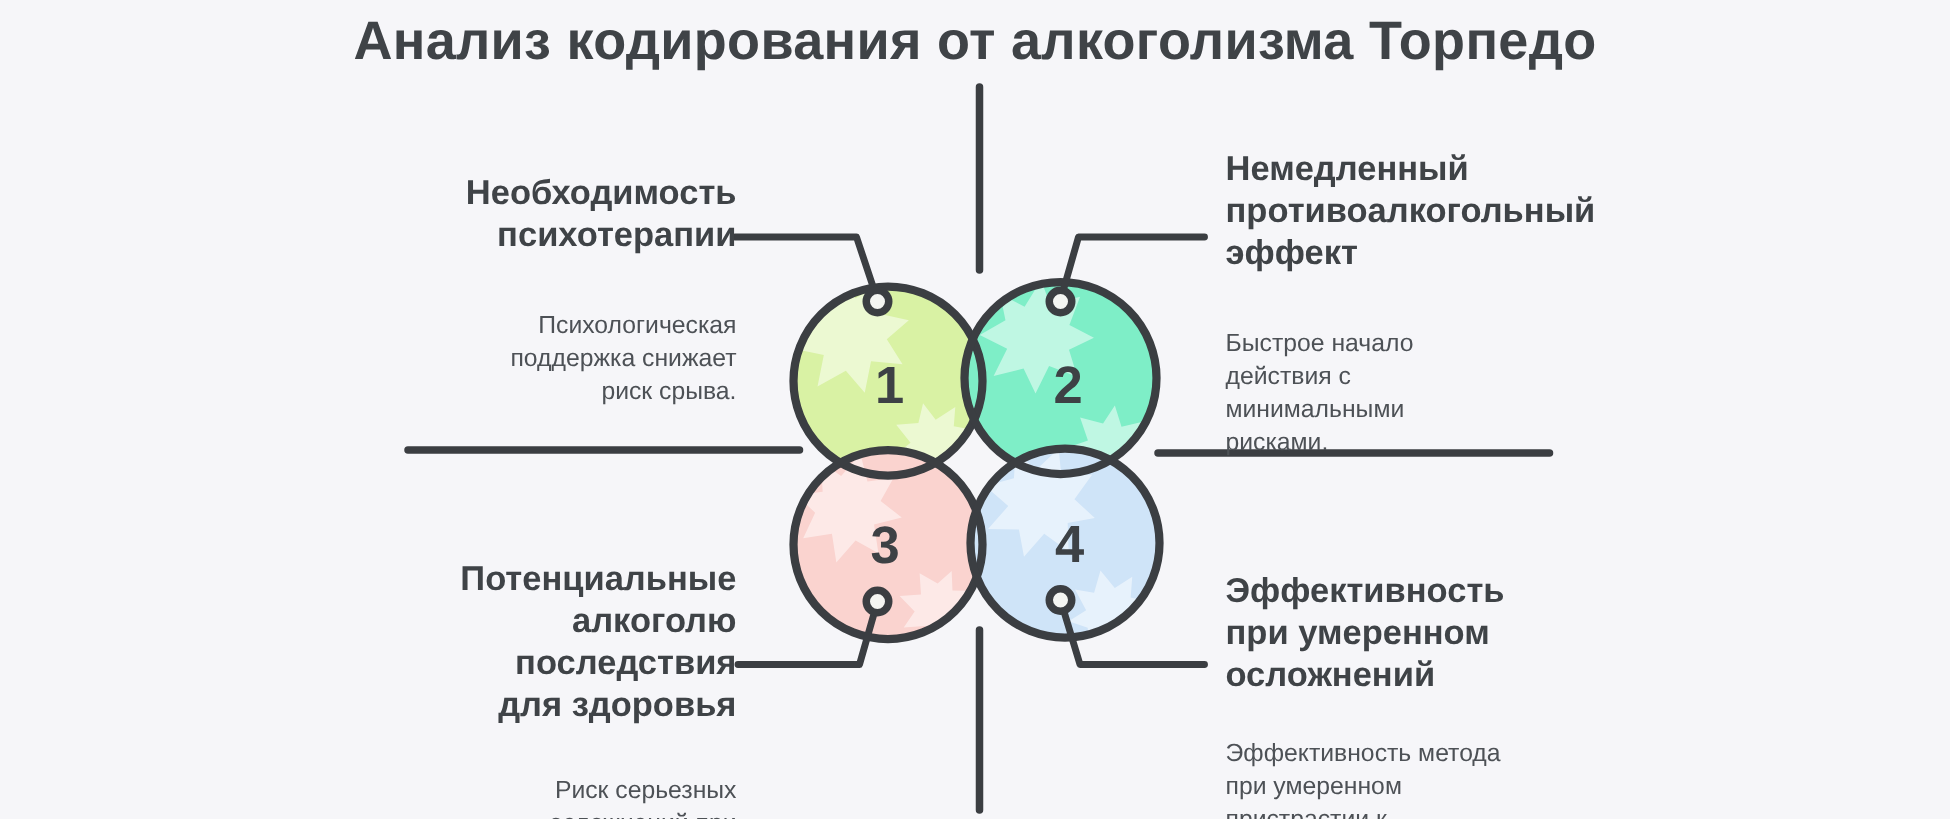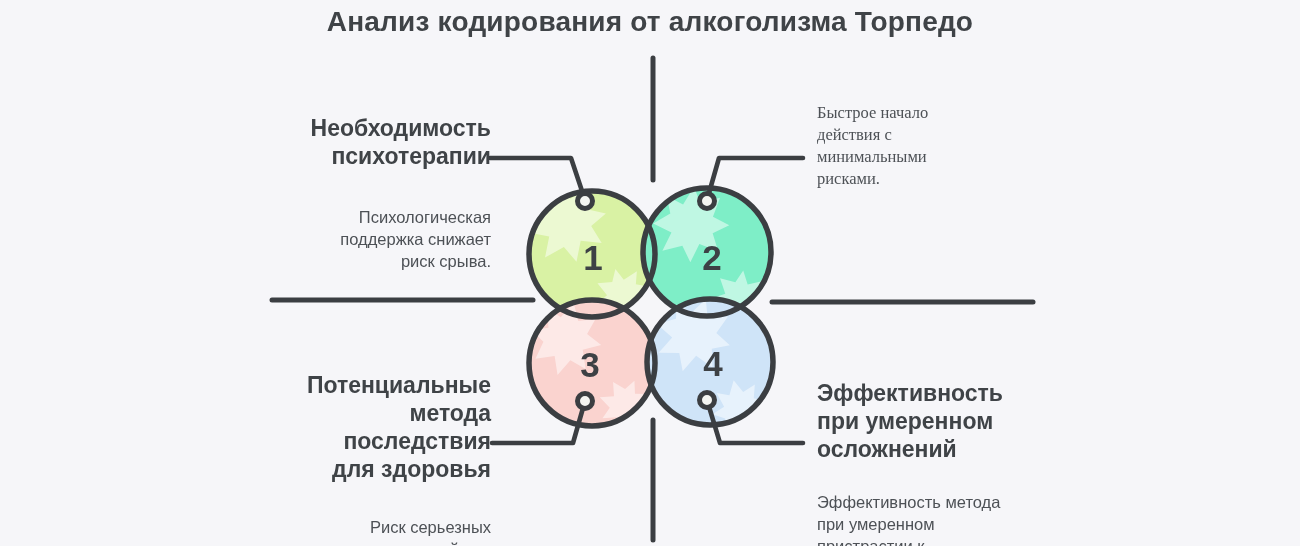--- a/index.html
+++ b/index.html
@@ -3,37 +3,37 @@
 <meta charset="utf-8">
 <style>
   html,body{margin:0;padding:0;background:#f6f6f9;}
   .stage{
     position:relative;width:1300px;height:546px;overflow:hidden;
     background:#f6f6f9;
     font-family:"Liberation Sans", sans-serif;
   }
   .title{
     position:absolute;left:0;top:6px;width:1300px;margin:0;
-    text-align:center;font-size:28px;font-weight:bold;color:#3f4347;
+    text-align:center;font-size:36px;font-weight:bold;color:#3f4347;
     letter-spacing:0.2px;
   }
   svg.canvas{position:absolute;left:0;top:0;}
   .axis,.conn{stroke:#3b3e42;stroke-width:5;fill:none;stroke-linecap:round;stroke-linejoin:round;}
   .conn{stroke-width:4.6;}
   .outline{fill:none;stroke:#3b3e42;stroke-width:5.5;}
   .ring{fill:#f4f5f2;stroke:#3b3e42;stroke-width:5;}
   .tex{fill:#ffffff;opacity:0.5;}
   .num{font-family:"Liberation Sans",sans-serif;font-size:35px;font-weight:bold;fill:#3d4145;text-anchor:middle;dominant-baseline:central;}
   .quad{position:absolute;white-space:pre-line;}
   .quad .qh{font-size:23px;font-weight:bold;color:#3f4347;line-height:28px;}
   .quad .qd{font-size:16.5px;color:#4d5156;line-height:22px;}
   .quad.left-col{text-align:right;right:809px;width:300px;}
   .quad.right-col{text-align:left;left:817px;width:300px;}
   .q-tl{top:96px;}  .q-tl .qd{margin-top:18px;}
-  .q-tr{top:80px;}  .q-tr .qd{margin-top:4px;font-family:Liberation Serif, serif;}
+  .q-tr{top:80px;}  .q-tr .qd{margin-top:18px;}
   .q-bl{top:353px;} .q-bl .qd{margin-top:15px;}
   .q-br{top:361px;} .q-br .qd{margin-top:10px;}
 </style>
 </head>
 <body>
 
 <div class="stage">
 
   <h1 class="title">Анализ кодирования от алкоголизма Торпедо</h1>
 
@@ -103,29 +103,32 @@
 
   <div class="quad left-col q-tl">
     <div class="qh">Необходимость
 психотерапии</div>
     <div class="qd">Психологическая
 поддержка снижает
 риск срыва.</div>
   </div>
 
   <div class="quad right-col q-tr">
+    <div class="qh">Немедленный
+противоалкогольный
+эффект</div>
     <div class="qd">Быстрое начало
 действия с
 минимальными
 рисками.</div>
   </div>
 
   <div class="quad left-col q-bl">
     <div class="qh">Потенциальные
-метода
+алкоголю
 последствия
 для здоровья</div>
     <div class="qd">Риск серьезных
 осложнений при
 нарушении запрета.</div>
   </div>
 
   <div class="quad right-col q-br">
     <div class="qh">Эффективность
 при умеренном

